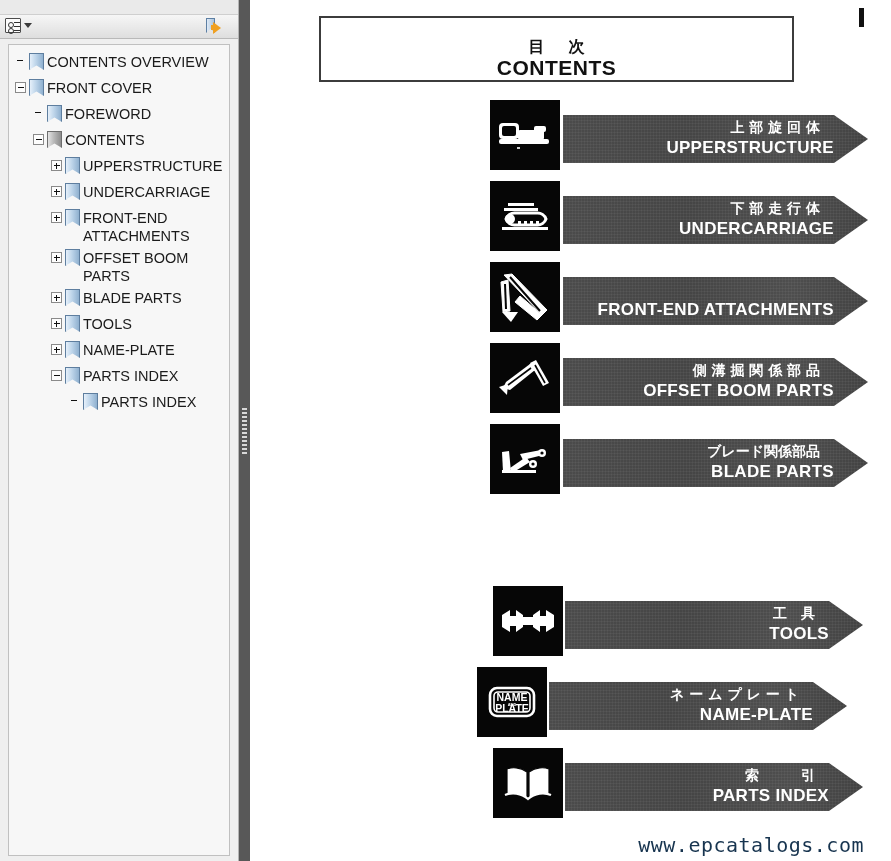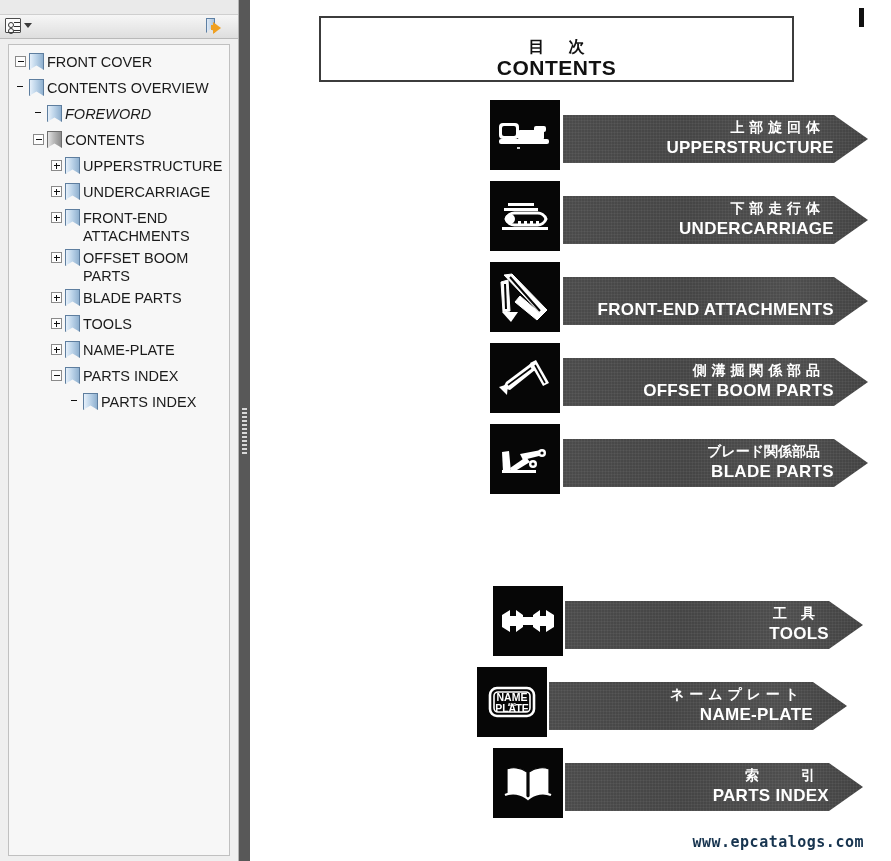--- a/index.html
+++ b/index.html
@@ -284,22 +284,22 @@
     font-weight: bold;
     letter-spacing: 0.3px;
     font-family: "Liberation Sans", sans-serif;
     white-space: nowrap;
   }
 
   #watermark {
     position: absolute;
     right: 27px; top: 833px;
     font-family: "DejaVu Sans Mono", monospace;
-    font-size: 15px;
-    font-weight: bold;
+    font-size: 20px;
+    font-weight: normal;
     color: #17344f;
     letter-spacing: 0.5px;
   }
 </style>
 </head>
 <body>
 
 <div id="app">
 
   <div id="bookmark-panel">
@@ -322,30 +322,30 @@
         <span class="bm-arrow-icon">
           <span class="ribbon"></span>
           <span class="arrtail"></span>
           <span class="arr"></span>
         </span>
       </div>
     </div>
 
     <div id="bookmark-tree">
         <div class="bm-row" style="padding-left: 6px;">
+          <span class="bm-toggle none"></span>
+          <span class="bm-icon"></span>
+          <span class="bm-label">CONTENTS OVERVIEW</span>
+        </div>
+        <div class="bm-row" style="padding-left: 6px;">
           <span class="bm-toggle minus"></span>
           <span class="bm-icon"></span>
           <span class="bm-label">FRONT COVER</span>
         </div>
-        <div class="bm-row" style="padding-left: 6px;">
-          <span class="bm-toggle none"></span>
-          <span class="bm-icon"></span>
-          <span class="bm-label">CONTENTS OVERVIEW</span>
-        </div>
-        <div class="bm-row" style="padding-left: 24px; font-style: italic;">
+        <div class="bm-row" style="padding-left: 24px;">
           <span class="bm-toggle none"></span>
           <span class="bm-icon"></span>
           <span class="bm-label">FOREWORD</span>
         </div>
         <div class="bm-row" style="padding-left: 24px;">
           <span class="bm-toggle minus"></span>
           <span class="bm-icon gray"></span>
           <span class="bm-label">CONTENTS</span>
         </div>
         <div class="bm-row" style="padding-left: 42px;">

